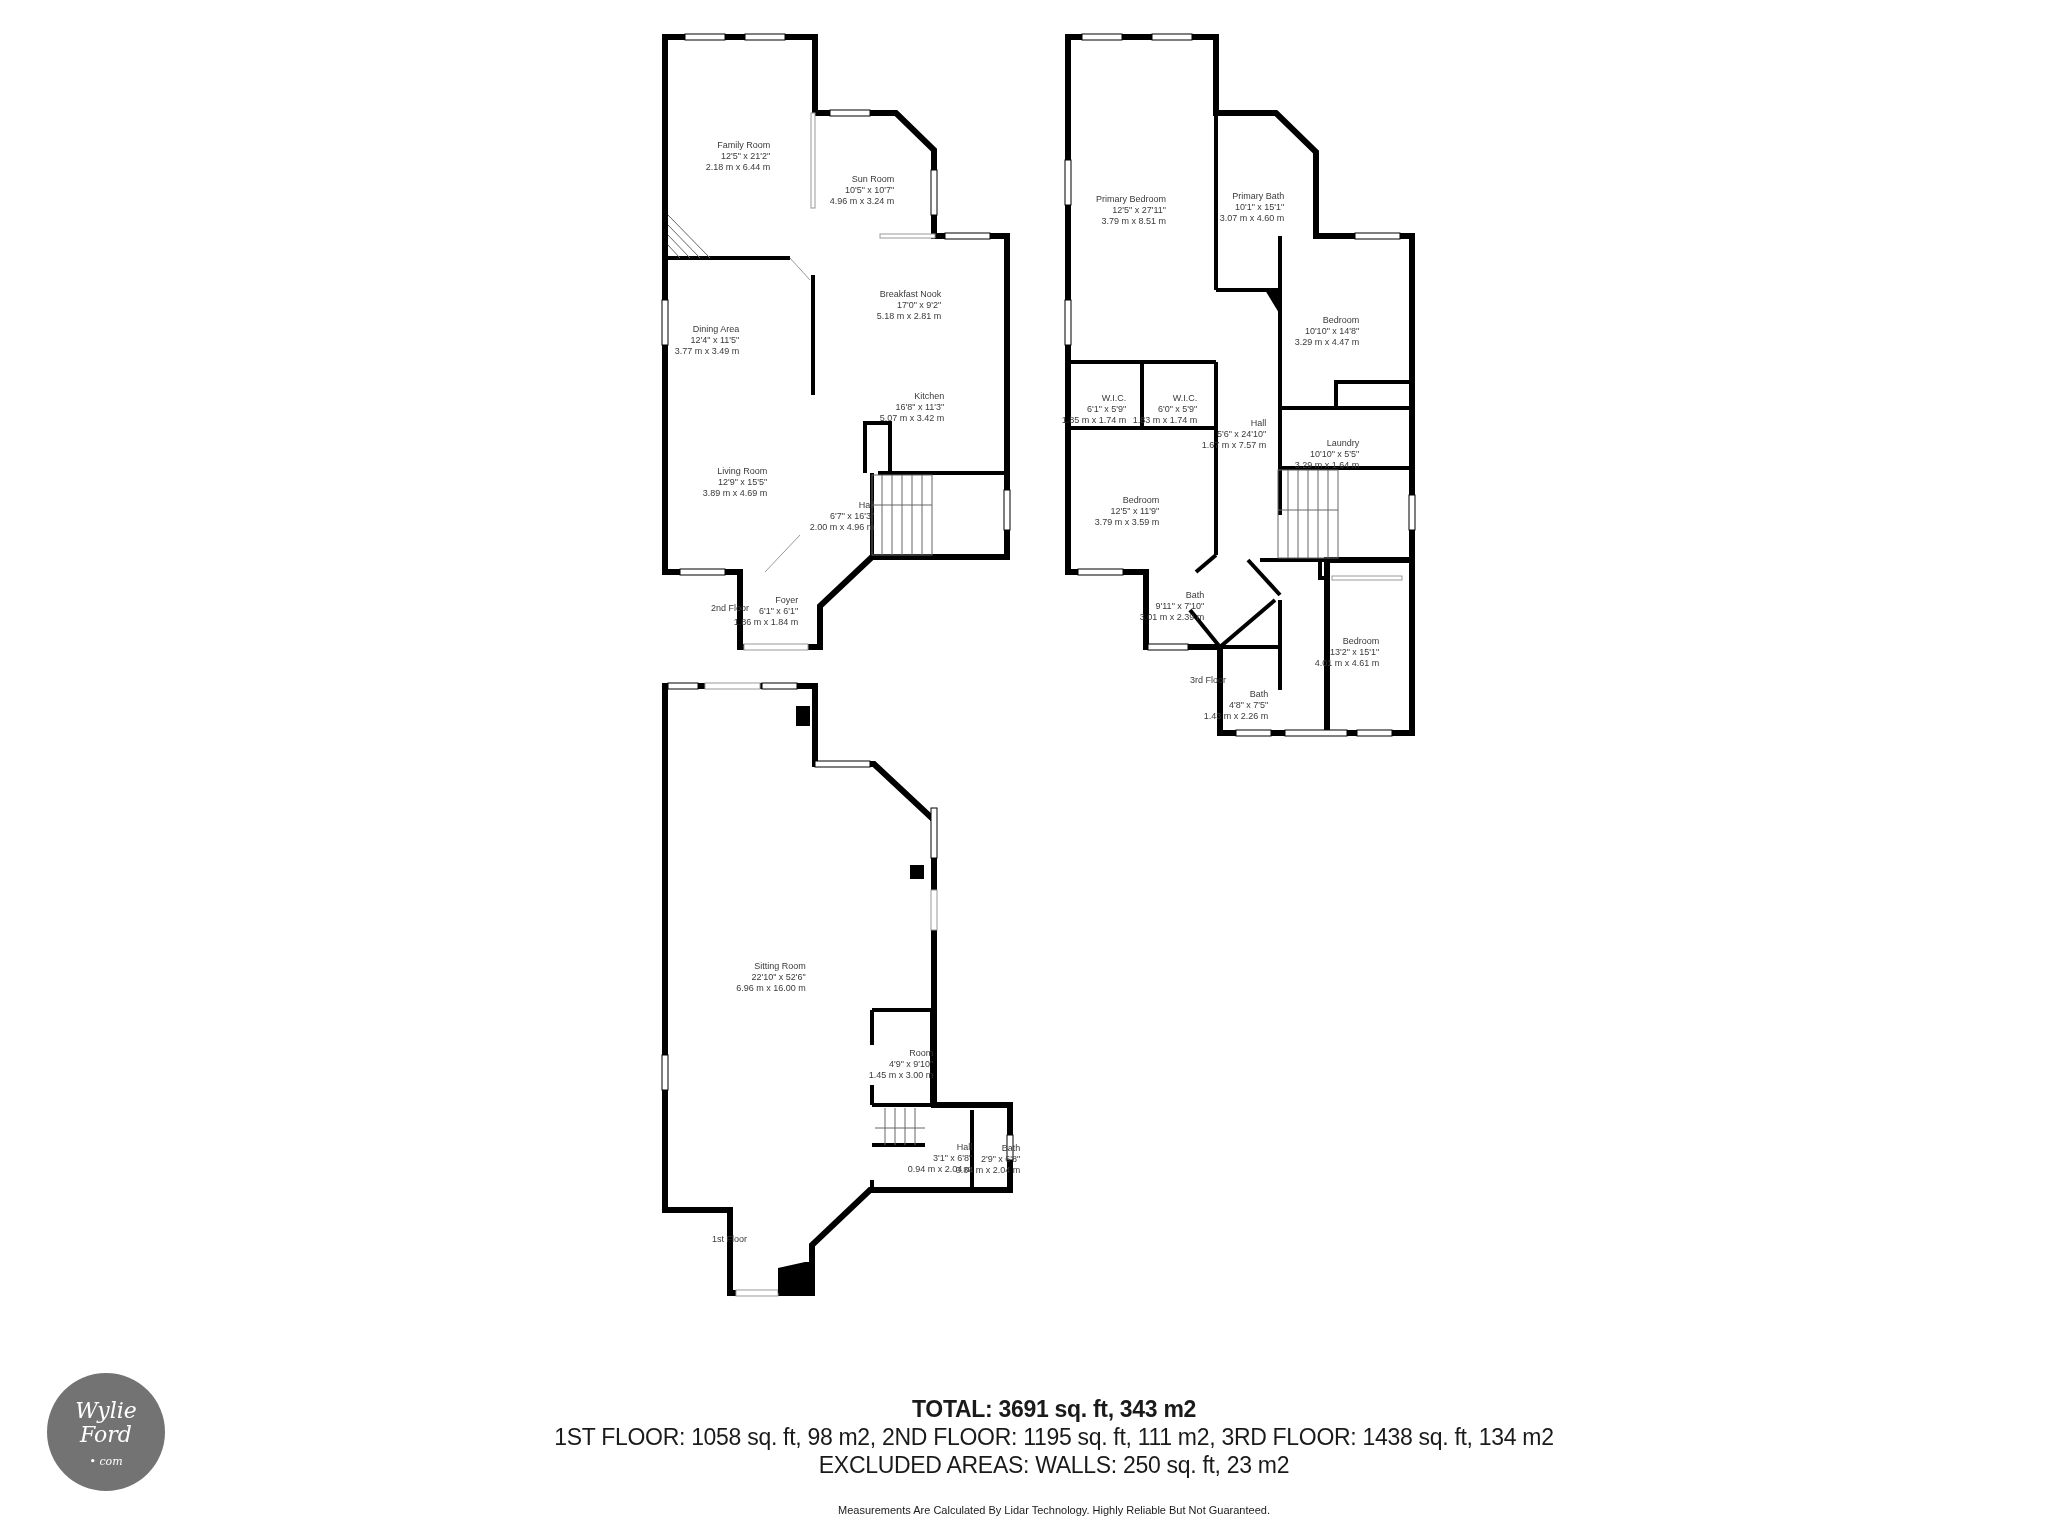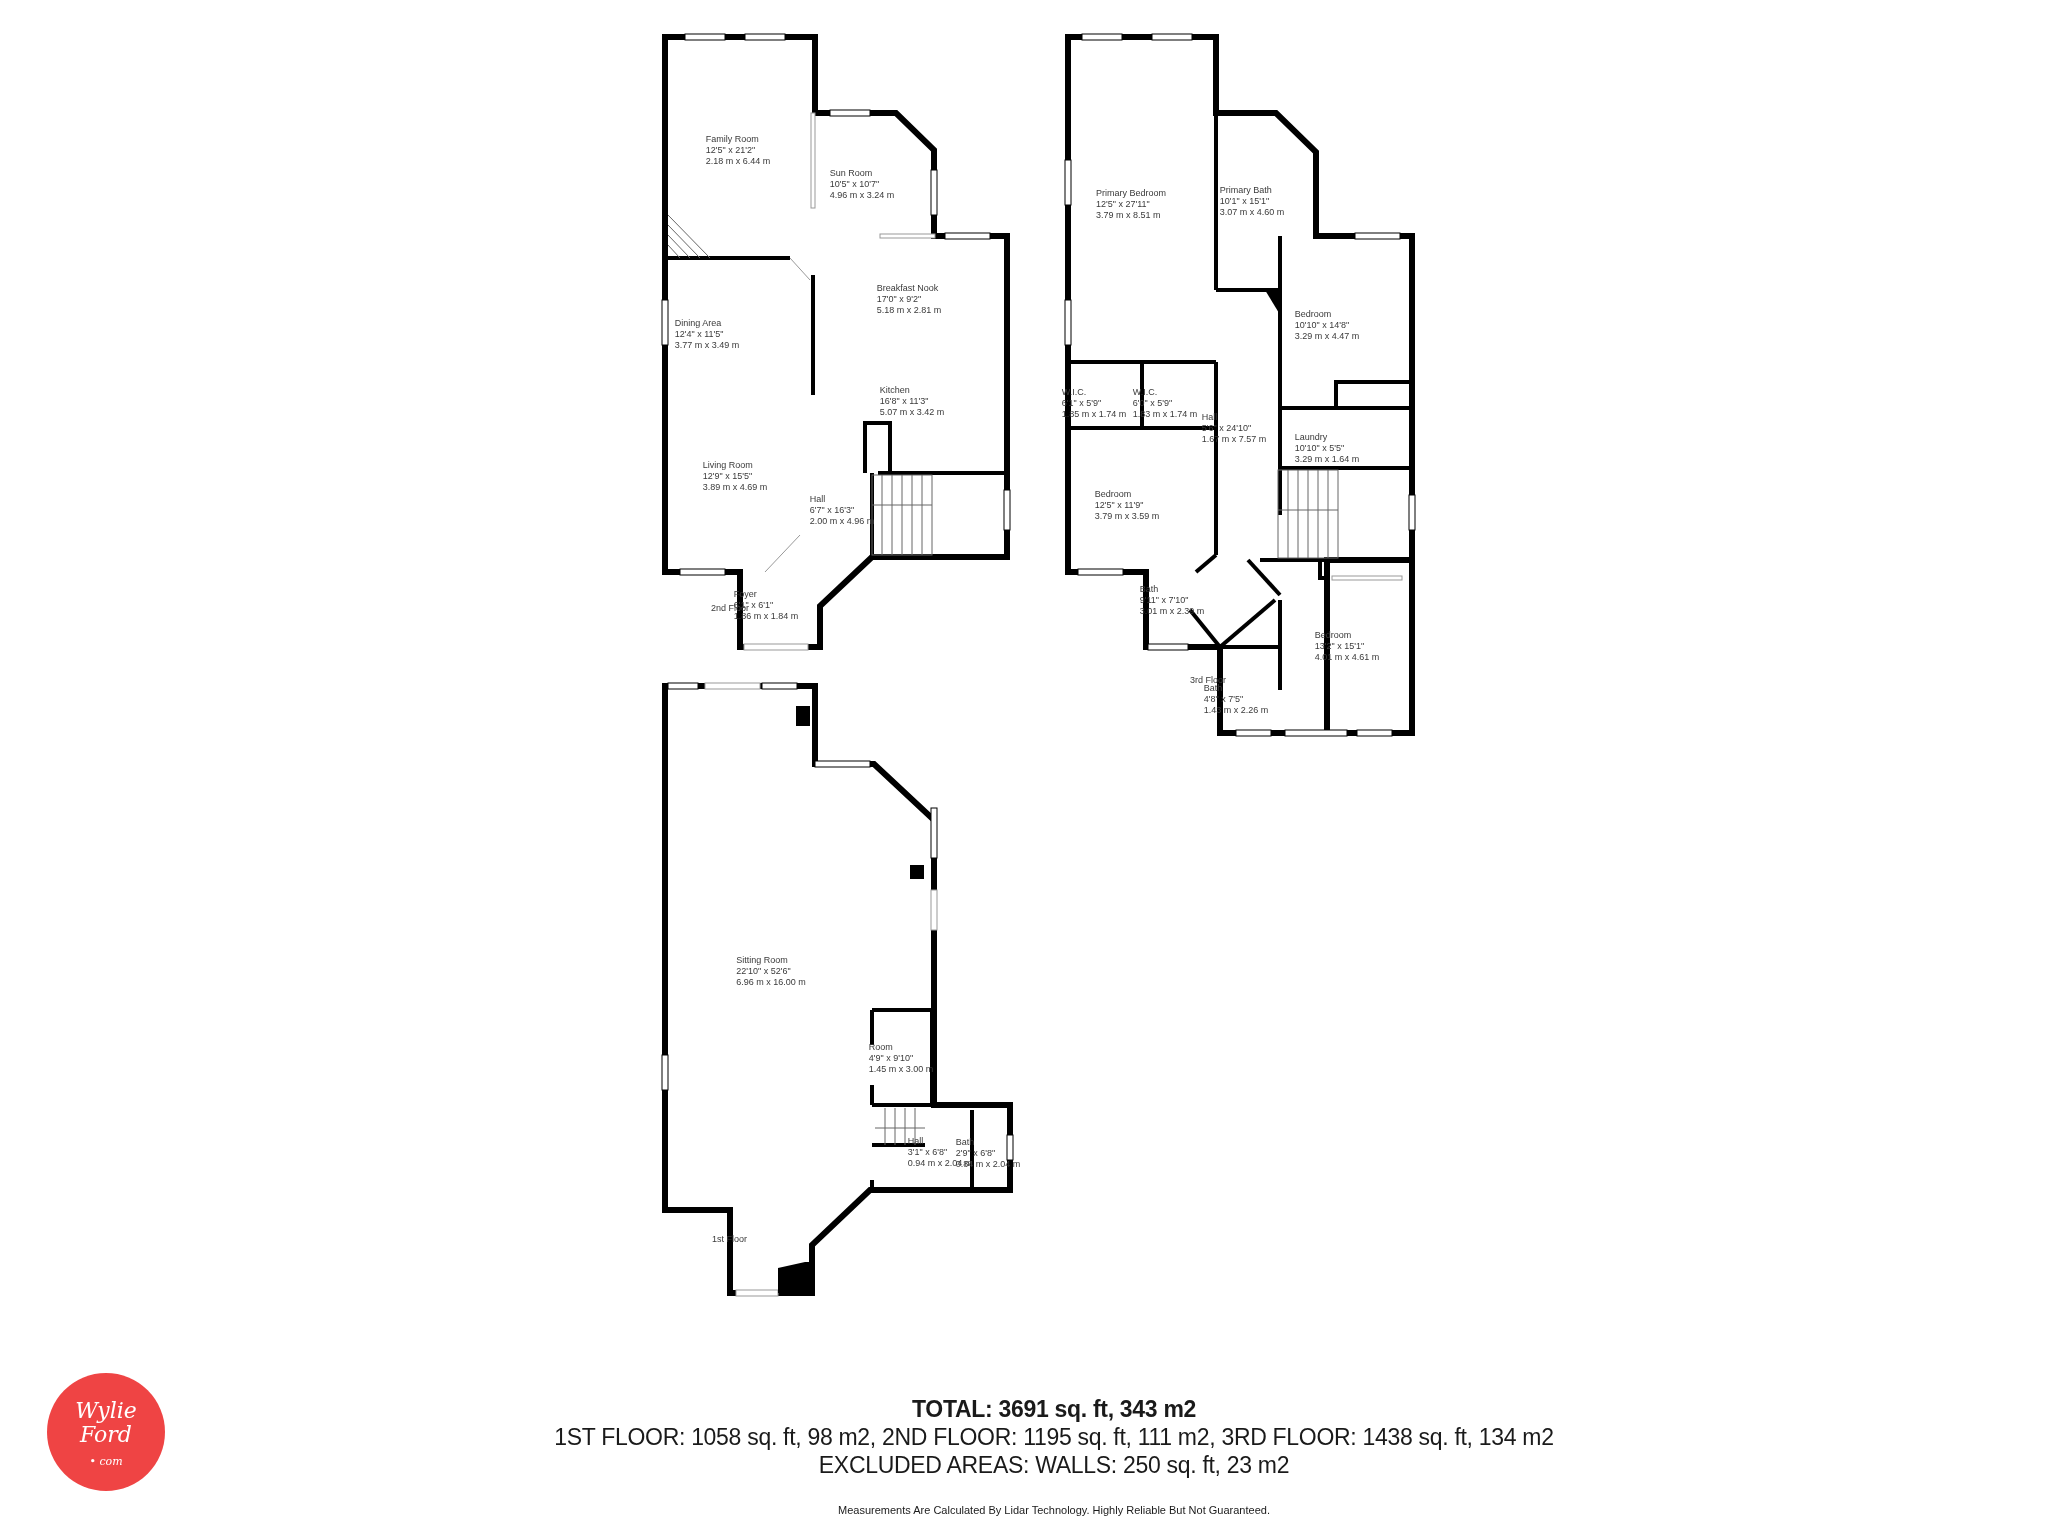--- a/index.html
+++ b/index.html
@@ -1,25 +1,25 @@
 <!DOCTYPE html>
 <html><head>
 <meta charset="utf-8">
 <style>
   html, body { margin:0; padding:0; background:#ffffff; }
   body { width:2048px; height:1536px; position:relative; overflow:hidden; font-family:"Liberation Sans", sans-serif; color:#333; }
   #plan { position:absolute; left:0; top:0; width:2048px; height:1536px; }
-  .room-label { position:absolute; transform:translate(-50%,0); text-align:left; font-size:9px; line-height:11px; color:#3a3a3a; white-space:nowrap; }
+  .room-label { position:absolute; transform:translate(-50%,0); text-align:right; font-size:9px; line-height:11px; color:#3a3a3a; white-space:nowrap;margin-top:6px; }
   .floor-label { position:absolute; font-size:9px; color:#3a3a3a;margin-left:44px; }
   .footer { position:absolute; left:0; width:2048px; text-align:center; color:#1a1a1a;padding-left:30px; }
   .total { top:1396px; font-size:23px; font-weight:bold; letter-spacing:-0.3px; }
   .floors { top:1424px; font-size:23px; letter-spacing:-0.3px; }
   .excluded { top:1452px; font-size:23px; letter-spacing:-0.3px; }
   .disclaimer { top:1504px; font-size:11px; }
-  .logo { position:absolute; left:47px; top:1373px; width:118px; height:118px; border-radius:50%; background:#ef4444; }
+  .logo { position:absolute; left:47px; top:1373px; width:118px; height:118px; border-radius:50%; background:#737373; }
   .logo-text { position:absolute; left:0; top:26px; width:118px; text-align:center; color:#fff; font-family:"DejaVu Serif", serif; font-style:italic; font-size:22px; line-height:24px; }
   .logo-sub { position:absolute; left:0; top:82px; width:118px; text-align:center; color:#fff; font-family:"DejaVu Serif", serif; font-style:italic; font-size:11px; }
 </style>
 </head>
 <body>
 
 <svg id="plan" viewBox="0 0 2048 1536" xmlns="http://www.w3.org/2000/svg">
   <defs>
     <style>
       .w { stroke:#000; stroke-width:6; fill:none; stroke-linecap:square; }

